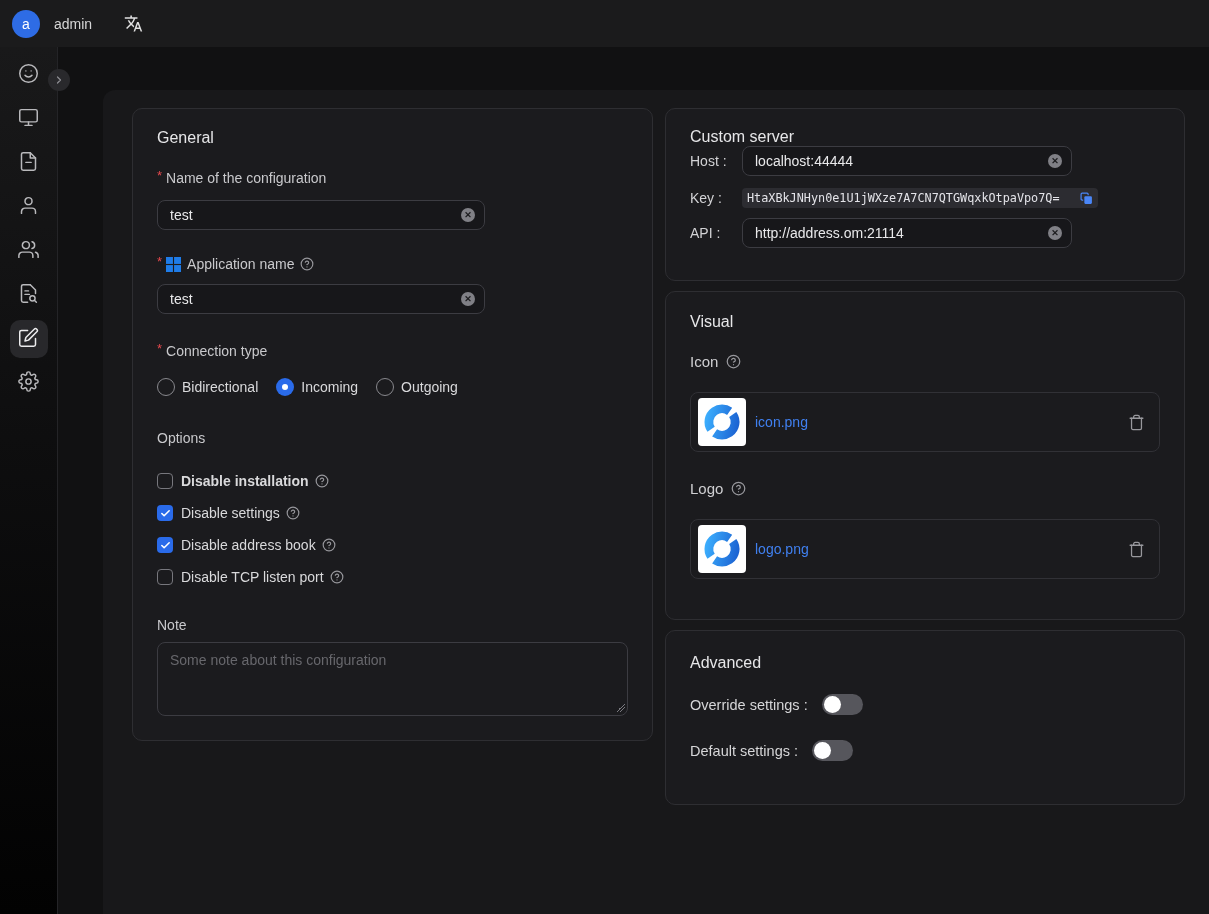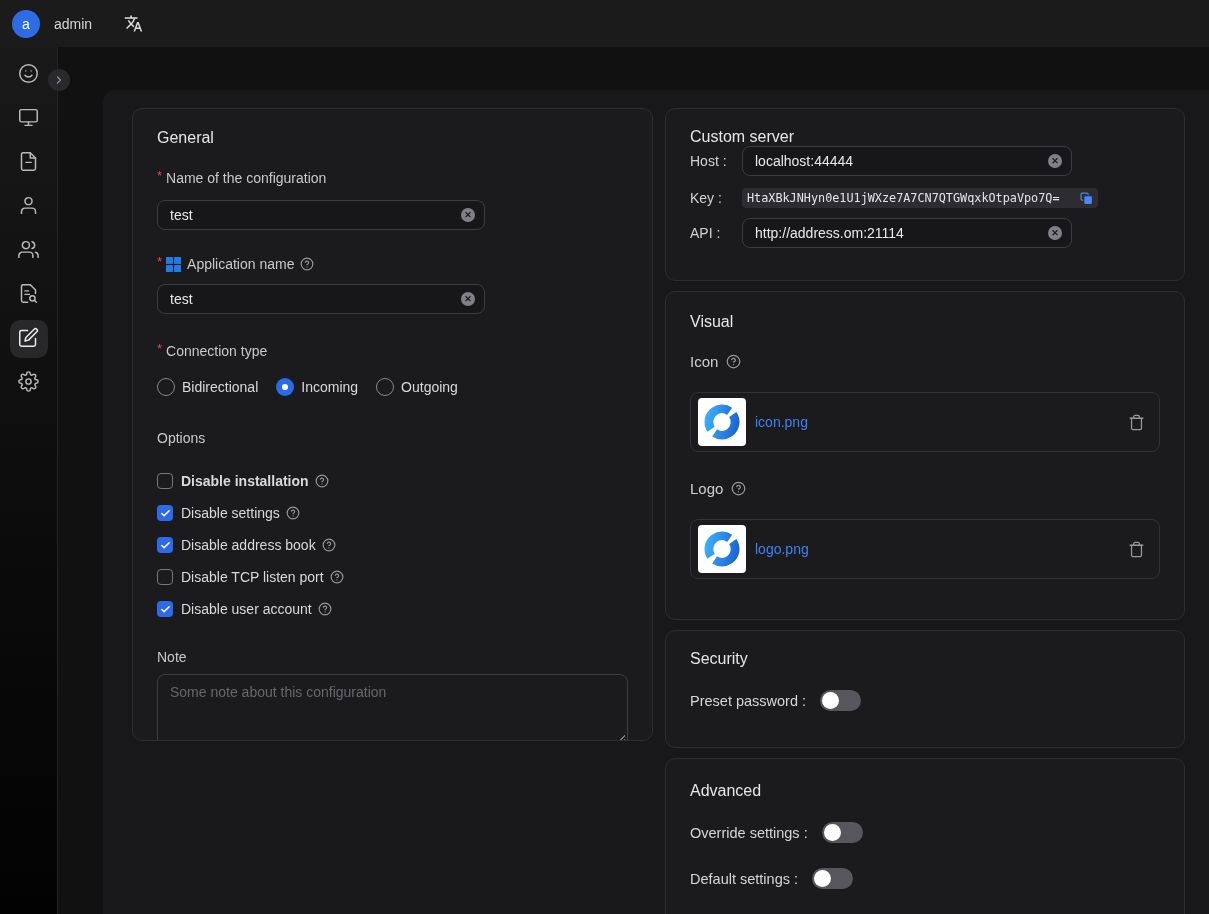--- a/index.html
+++ b/index.html
@@ -284,35 +284,20 @@
             <span class="box"></span>
             <span class="chk-label">Disable TCP listen port</span>
             <span class="help">
                 <svg width="14" height="14" viewBox="0 0 24 24" fill="none" stroke="currentColor" stroke-width="2" stroke-linecap="round">
                   <circle cx="12" cy="12" r="10"></circle>
                   <path d="M9.09 9a3 3 0 0 1 5.83 1c0 2-3 3-3 3"></path>
                   <line x1="12" y1="17" x2="12.01" y2="17"></line>
                 </svg>
               </span>
           </label>
-          <label class="chk checked">
-            <span class="box">
-                <svg width="11" height="11" viewBox="0 0 24 24" fill="none" stroke="#fff" stroke-width="3.4" stroke-linecap="round" stroke-linejoin="round">
-                  <polyline points="20 6 9 17 4 12"></polyline>
-                </svg>
-              </span>
-            <span class="chk-label">Disable user account</span>
-            <span class="help">
-                <svg width="14" height="14" viewBox="0 0 24 24" fill="none" stroke="currentColor" stroke-width="2" stroke-linecap="round">
-                  <circle cx="12" cy="12" r="10"></circle>
-                  <path d="M9.09 9a3 3 0 0 1 5.83 1c0 2-3 3-3 3"></path>
-                  <line x1="12" y1="17" x2="12.01" y2="17"></line>
-                </svg>
-              </span>
-          </label>
         </div>
 
         <div class="fld-label lbl-note">
           <span>Note</span>
         </div>
         <div class="ta-wrap">
           <textarea class="note" placeholder="Some note about this configuration" style=""></textarea>
           <span class="ta-grip"></span>
         </div>
       </section>
@@ -406,27 +391,20 @@
             <a class="file-link">logo.png</a>
             <span class="trash">
               <svg width="17" height="17" viewBox="0 0 24 24" fill="none" stroke="currentColor" stroke-width="1.8" stroke-linecap="round" stroke-linejoin="round">
                   <polyline points="3 6 5 6 21 6"></polyline>
                   <path d="M19 6v14a2 2 0 0 1-2 2H7a2 2 0 0 1-2-2V6m3 0V4a2 2 0 0 1 2-2h4a2 2 0 0 1 2 2v2"></path>
                 </svg>
             </span>
           </div>
         </section>
 
-        <section class="card sec-card">
-          <h3>Security</h3>
-          <div class="tog-row">
-            <span class="tlabel">Preset password :</span>
-            <span class="toggle"></span>
-          </div>
-        </section>
 
         <section class="card adv-card">
           <h3>Advanced</h3>
           <div class="tog-row adv-row1">
             <span class="tlabel">Override settings :</span>
             <span class="toggle"></span>
           </div>
           <div class="tog-row adv-row2">
             <span class="tlabel">Default settings :</span>
             <span class="toggle"></span>

